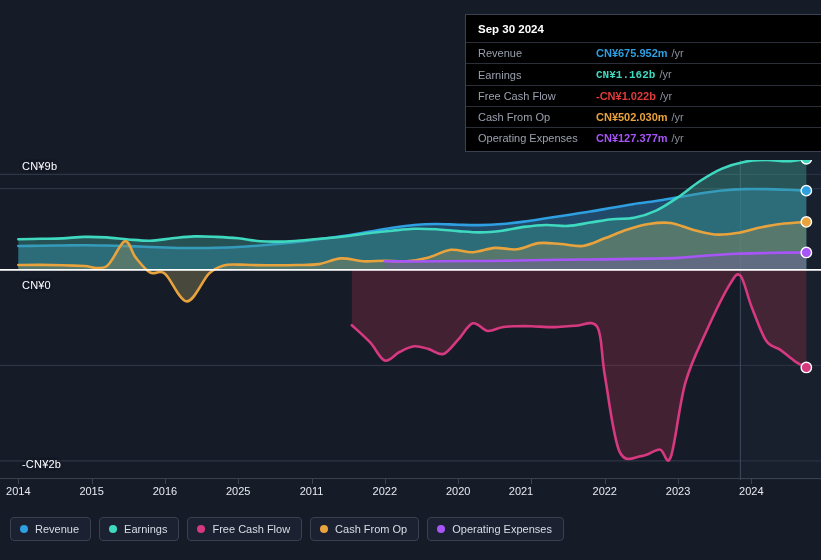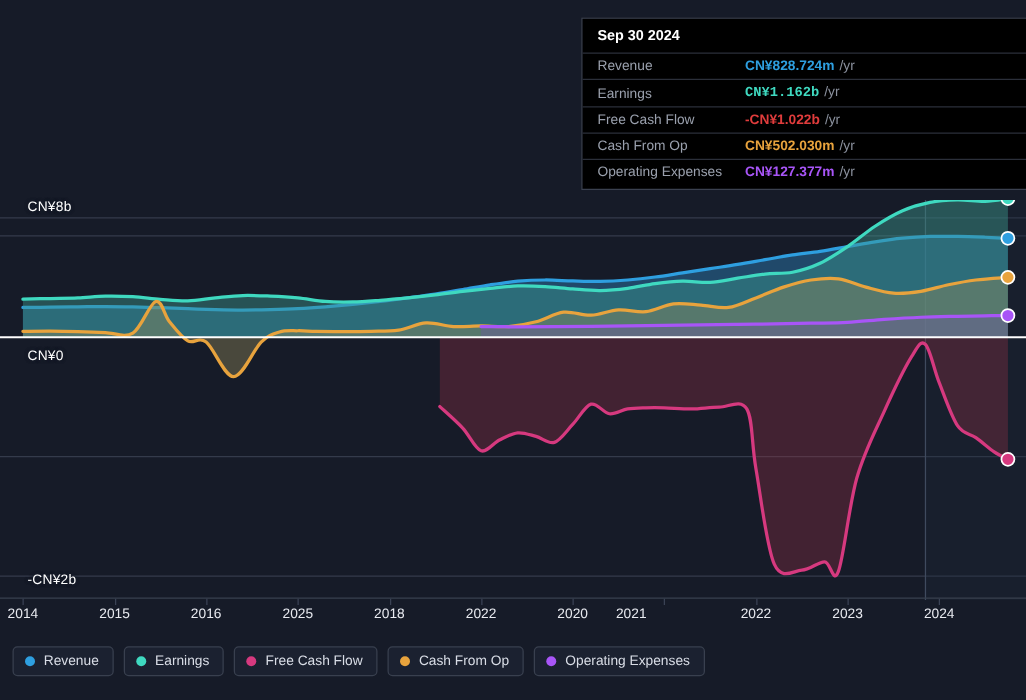--- a/index.html
+++ b/index.html
@@ -170,56 +170,56 @@
         <path d="M351.86,165.25 C354.91,168.12 364.69,176.56 370.18,182.45 C375.68,188.34 379.96,199.00 384.84,200.60 C389.73,202.19 394.62,194.39 399.50,192.00 C404.39,189.61 409.28,186.75 414.17,186.27 C419.05,185.79 423.94,187.86 428.83,189.13 C433.71,190.41 438.60,195.50 443.49,193.91 C448.37,192.32 453.26,184.68 458.15,179.58 C463.03,174.49 467.92,164.78 472.81,163.34 C477.69,161.91 482.58,170.35 487.47,170.99 C492.36,171.62 497.24,167.96 502.13,167.16 C507.02,166.37 511.90,166.37 516.79,166.21 C521.68,166.05 525.34,166.05 531.45,166.21 C537.56,166.37 546.11,167.24 553.44,167.16 C560.77,167.08 568.10,165.73 575.43,165.73 C582.76,165.73 592.54,158.97 597.42,167.16 C602.31,175.36 601.09,194.23 604.75,214.93 C608.42,235.62 613.31,277.81 619.42,291.34 C625.52,304.88 634.69,296.44 641.41,296.12 C648.13,295.80 654.85,289.27 659.73,289.43 C664.62,289.59 666.45,308.22 670.73,297.07 C675.00,285.93 679.28,243.90 685.39,222.57 C691.50,201.23 700.05,185.31 707.38,169.07 C714.71,152.84 723.87,134.05 729.37,125.13 C734.87,116.22 736.70,112.08 740.37,115.58 C744.03,119.08 747.09,135.32 751.36,146.15 C755.64,156.98 761.14,173.21 766.02,180.54 C770.91,187.86 775.80,186.59 780.68,190.09 C785.57,193.59 791.07,198.65 795.34,201.55 C799.62,204.45 804.51,206.49 806.34,207.47" fill="none" stroke="#d6397f" stroke-width="2.6" stroke-linejoin="round" stroke-linecap="round"></path>
         <line x1="0" y1="109.8507462686567" x2="821" y2="109.8507462686567" stroke="#ffffff" stroke-width="1.6"></line>
         <circle cx="806.3392857142825" cy="30.662686567164172" r="5.2" fill="#2e9fe0" stroke="#ffffff" stroke-width="1.4"></circle>
         <circle cx="806.3392857142825" cy="-1.1462686567164189" r="5.2" fill="#3fd9c0" stroke="#ffffff" stroke-width="1.4"></circle>
         <circle cx="806.3392857142825" cy="61.89850746268655" r="5.2" fill="#e8a33d" stroke="#ffffff" stroke-width="1.4"></circle>
         <circle cx="806.3392857142825" cy="92.46567164179105" r="5.2" fill="#a855f7" stroke="#ffffff" stroke-width="1.4"></circle>
         <circle cx="806.3392857142825" cy="207.4746268656716" r="5.2" fill="#d6397f" stroke="#ffffff" stroke-width="1.4"></circle>
       </svg>
   </div>
 
-  <div class="ylabel" id="ylab-top">CN¥8b</div>
+  <div class="ylabel" id="ylab-top">CN¥9b</div>
   <div class="ylabel" id="ylab-zero">CN¥0</div>
   <div class="ylabel" id="ylab-bot">-CN¥2b</div>
 
   <div id="axisline"></div>
   <div id="xaxis">
       <div class="xtickmark" style="left: 18.3259px;"></div>
       <div class="xtick" style="left: 18.3259px;">2014</div>
       <div class="xtickmark" style="left: 91.6295px;"></div>
       <div class="xtick" style="left: 91.6295px;">2015</div>
       <div class="xtickmark" style="left: 164.933px;"></div>
       <div class="xtick" style="left: 164.933px;">2016</div>
       <div class="xtickmark" style="left: 238.237px;"></div>
       <div class="xtick" style="left: 238.237px;">2025</div>
       <div class="xtickmark" style="left: 311.54px;"></div>
-      <div class="xtick" style="left: 311.54px;">2018</div>
+      <div class="xtick" style="left: 311.54px;">2011</div>
       <div class="xtickmark" style="left: 384.844px;"></div>
       <div class="xtick" style="left: 384.844px;">2022</div>
       <div class="xtickmark" style="left: 458.147px;"></div>
       <div class="xtick" style="left: 458.147px;">2020</div>
       <div class="xtickmark" style="left: 531.451px;"></div>
-      <div class="xtick" style="left: 505px;">2021</div>
+      <div class="xtick" style="left: 521px;">2021</div>
       <div class="xtickmark" style="left: 604.754px;"></div>
       <div class="xtick" style="left: 604.754px;">2022</div>
       <div class="xtickmark" style="left: 678.058px;"></div>
       <div class="xtick" style="left: 678.058px;">2023</div>
       <div class="xtickmark" style="left: 751.362px;"></div>
       <div class="xtick" style="left: 751.362px;">2024</div>
     </div>
 
   <div id="tooltip">
     <div id="tt-date">Sep 30 2024</div>
     <div id="tt-rows">
         <div class="tt-row">
           <div class="tt-label">Revenue</div>
-          <div><span class="tt-val" style="color: rgb(46, 159, 224);">CN¥828.724m</span><span class="tt-unit">/yr</span></div>
+          <div><span class="tt-val" style="color: rgb(46, 159, 224);">CN¥675.952m</span><span class="tt-unit">/yr</span></div>
         </div>
         <div class="tt-row">
           <div class="tt-label">Earnings</div>
           <div><span class="tt-val" style="color: rgb(63, 217, 192); font-family: Liberation Mono, monospace;">CN¥1.162b</span><span class="tt-unit">/yr</span></div>
         </div>
         <div class="tt-row">
           <div class="tt-label">Free Cash Flow</div>
           <div><span class="tt-val" style="color: rgb(224, 60, 60);">-CN¥1.022b</span><span class="tt-unit">/yr</span></div>
         </div>
         <div class="tt-row">

